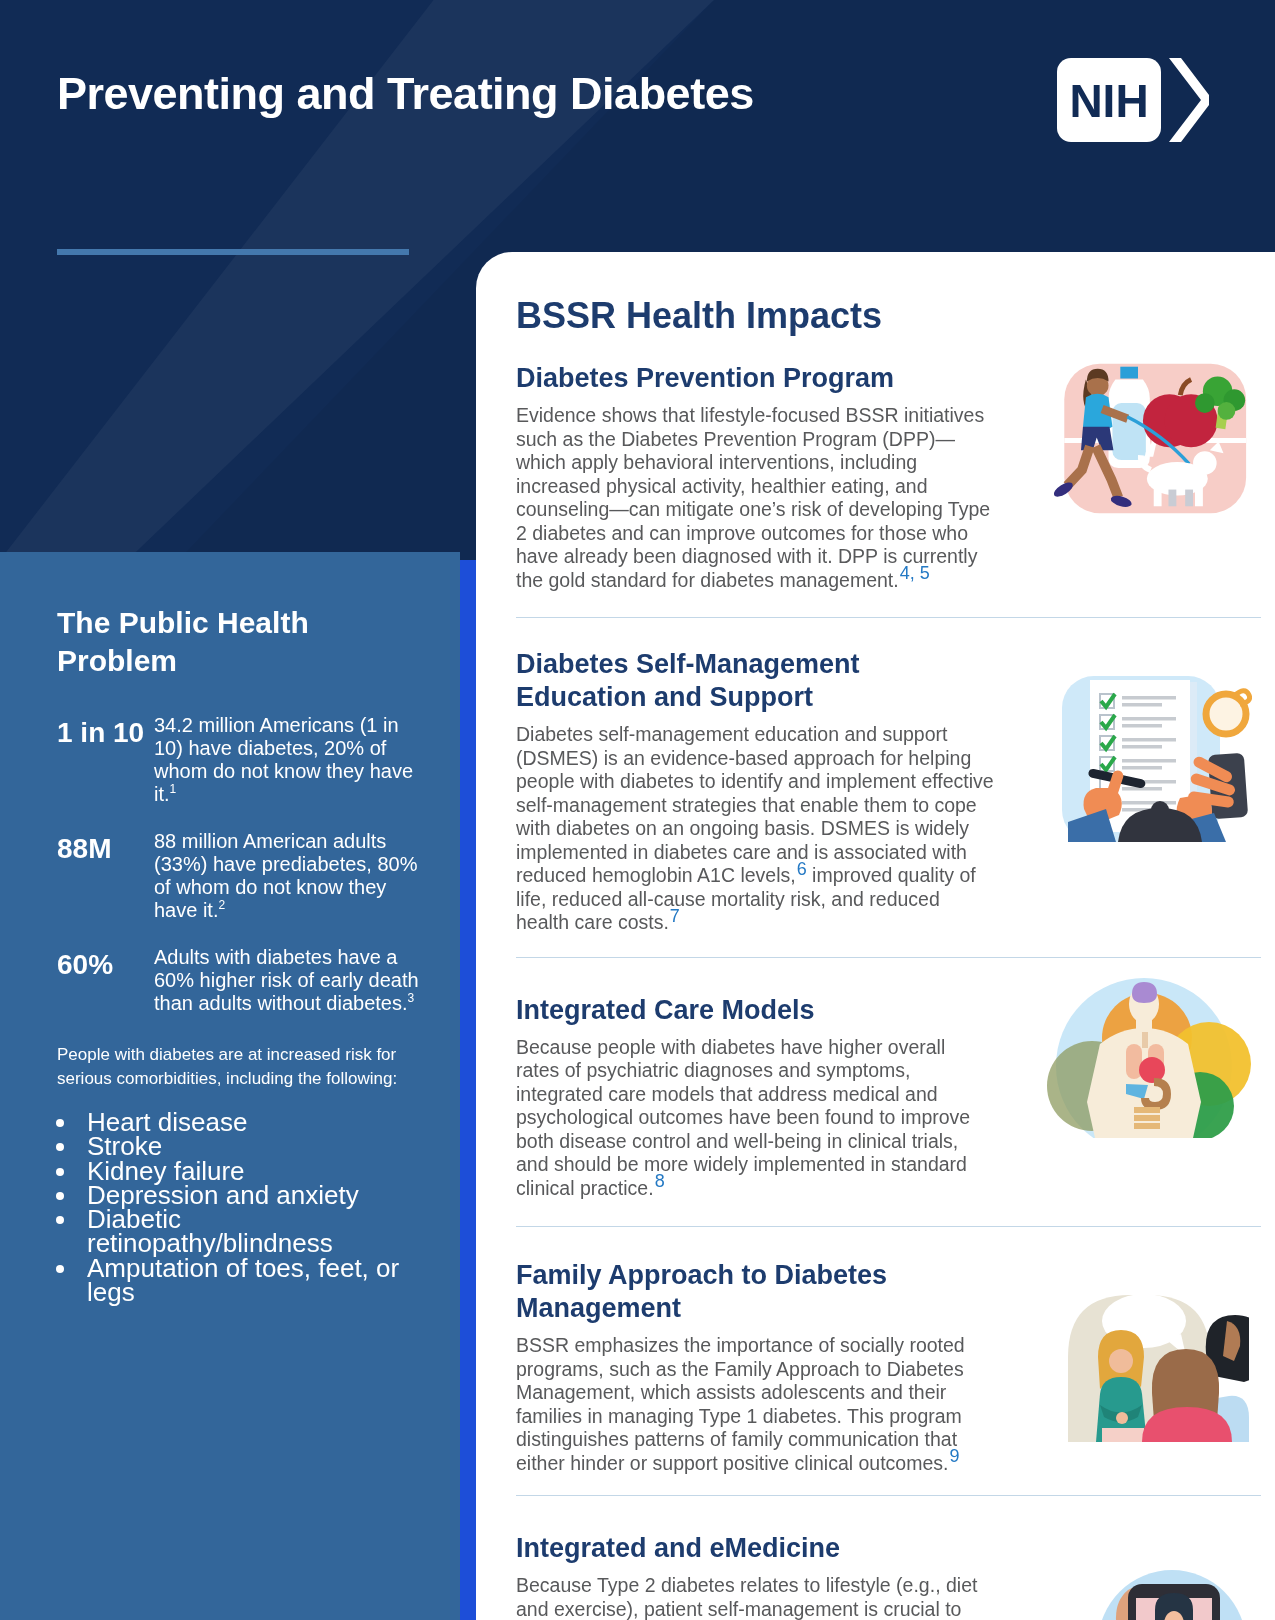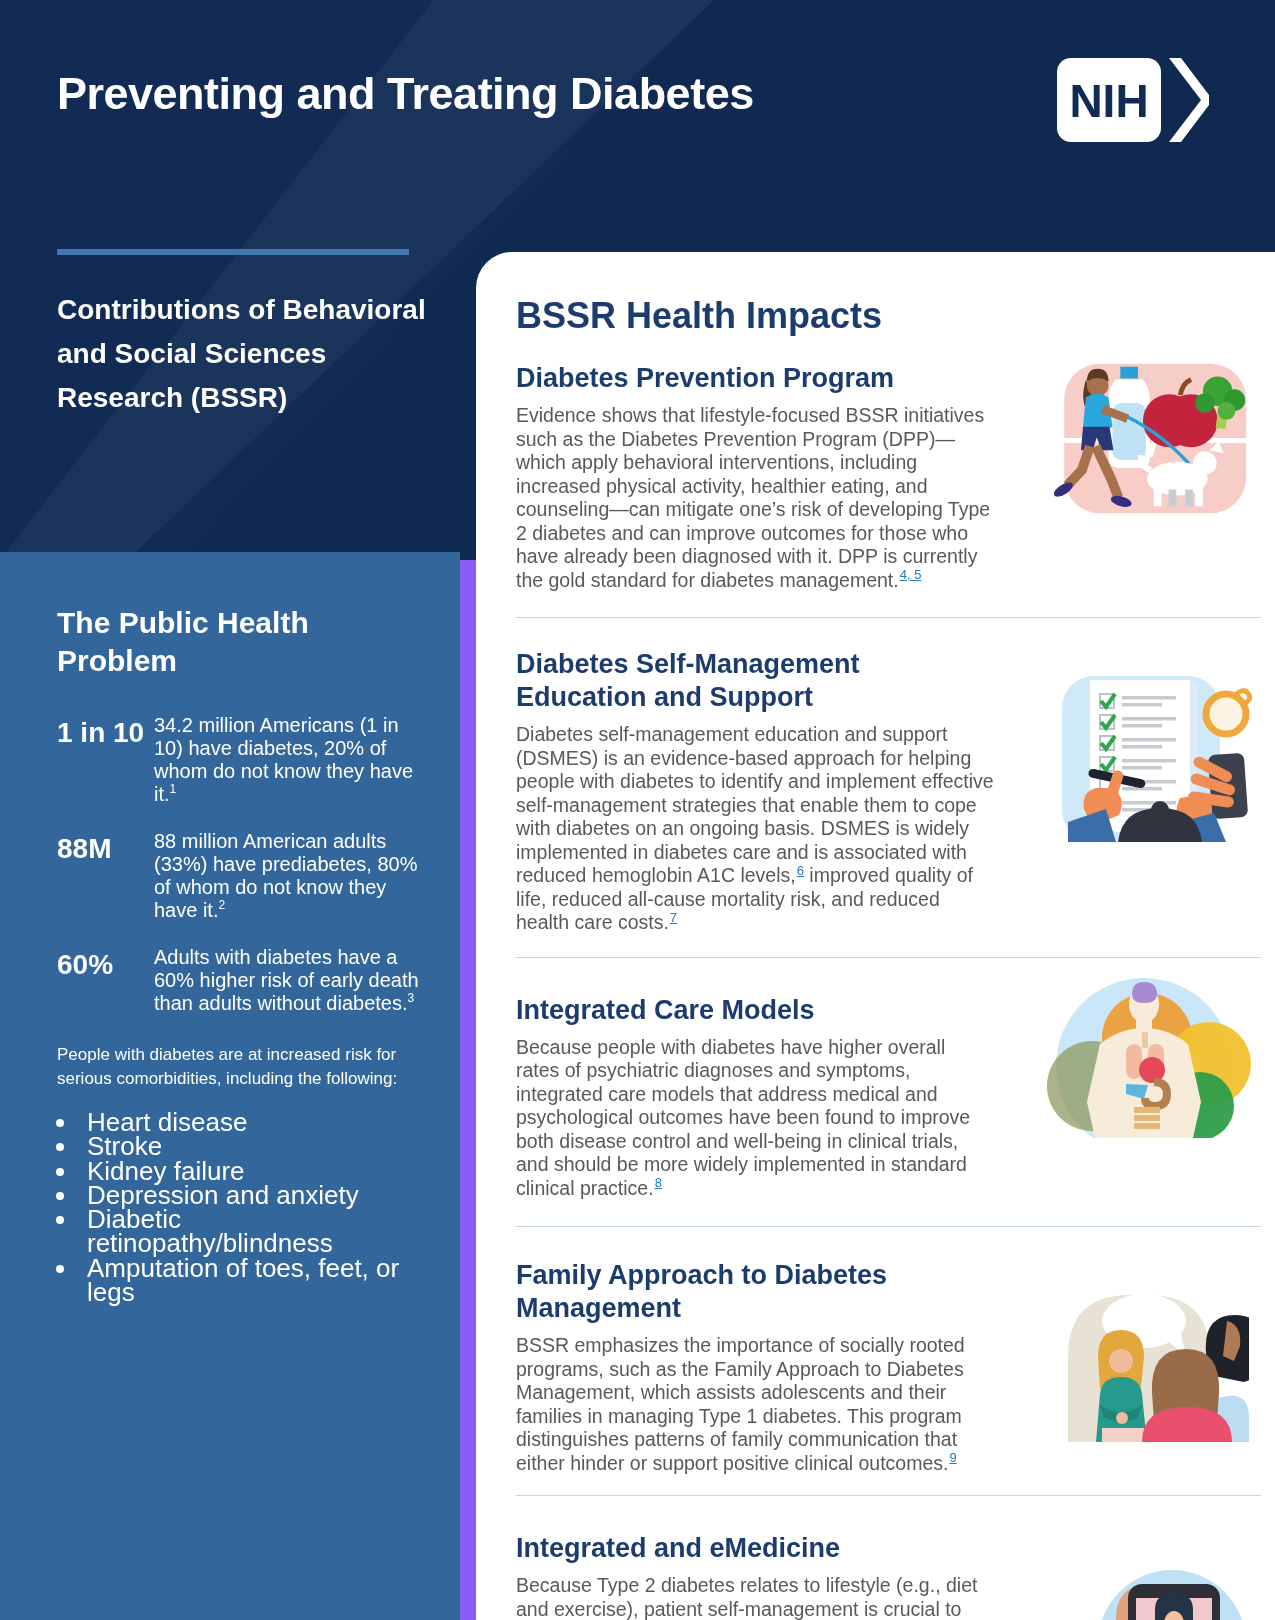--- a/index.html
+++ b/index.html
@@ -1,16 +1,16 @@
 <!DOCTYPE html>
 <html><head>
 <meta charset="utf-8">
 <style>
   html,body{margin:0;padding:0;background:#fff;}
-  .page{position:relative;width:1275px;height:1620px;overflow:hidden;background:#8b5cf6;
+  .page{position:relative;width:1275px;height:1620px;overflow:hidden;background:#1d4ed8;
         font-family:"Liberation Sans", sans-serif;}
   
   .navy-bg{position:absolute;left:0;top:0;width:1275px;height:560px;background:#112b55;overflow:hidden;}
   .diag{position:absolute;inset:0;}
   .d1{background:rgba(255,255,255,.045);clip-path:polygon(0 100%,34% 0,56% 0,10% 100%);}
   .d2{background:rgba(0,0,0,.12);clip-path:polygon(56% 0,100% 0,100% 100%,14% 100%);opacity:.35;}
   .page-title{position:absolute;left:57px;top:68px;margin:0;color:#fff;font-size:45px;font-weight:bold;
               letter-spacing:-.5px;}
   .nih-logo{position:absolute;left:1057px;top:58px;width:152px;height:84px;}
   .accent-line{position:absolute;left:57px;top:249px;width:352px;height:6px;background:#4478ad;}
@@ -28,21 +28,21 @@
   .comorb-list{margin:20px 0 0 0;padding:0 0 0 22px;font-size:26px;line-height:24.3px;}
   .comorb-list li{padding-left:8px;}
   .blue-panel sup.ref{color:#fff;font-size:12px;line-height:0;text-decoration:none;}
   
   .content-panel{position:absolute;left:476px;top:252px;width:815px;height:1368px;background:#fff;
                  border-top-left-radius:36px;box-sizing:border-box;padding:44px 30px 0 40px;}
   .main-heading{margin:0;color:#1d3c6e;font-size:36px;font-weight:bold;line-height:40px;}
   .section{position:relative;}
   .section h3{margin:0;width:420px;color:#1d3c6e;font-size:27px;font-weight:bold;line-height:33px;}
   .section p{margin:9px 0 0 0;width:478px;color:#58595b;font-size:19.5px;line-height:23.5px;}
-  .content-panel sup.ref{color:#2479c4;font-size:13px;line-height:0;text-decoration:underline;margin-left:1px;}
+  .content-panel sup.ref{color:#2479c4;font-size:18px;line-height:0;margin-left:1px;}
   .divider{border:none;border-top:1px solid #c3d7e7;margin:0;}
   .div-1{margin-top:25px;} .div-2{margin-top:22px;} .div-3{margin-top:26px;} .div-4{margin-top:20px;}
   .s-1{margin-top:26px;} .s-2{margin-top:30px;} .s-3{margin-top:36px;} .s-4{margin-top:32px;} .s-5{margin-top:36px;}
   .ill{position:absolute;}
   .ill svg{display:block;width:100%;height:100%;}
   .ill-1{left:508px;top:-12px;width:228px;height:172px;}
   .ill-2{left:518px;top:22px;width:218px;height:172px;}
   .ill-3{left:518px;top:-24px;width:220px;height:168px;}
   .ill-4{left:518px;top:8px;width:215px;height:175px;}
   .ill-5{left:508px;top:0;width:228px;height:198px;}
@@ -61,21 +61,20 @@
 
   <div class="nih-logo">
     <svg viewBox="0 0 152 84">
       <rect x="0" y="0" width="104" height="84" rx="14" fill="#ffffff"></rect>
       <text x="52" y="59" text-anchor="middle" font-family="Liberation Sans, sans-serif" font-size="46" font-weight="bold" fill="#112b55">NIH</text>
       <polygon points="112,0 144,42 112,84 124,84 152,47 152,37 124,0" fill="#ffffff"></polygon>
     </svg>
   </div>
 
   <div class="accent-line"></div>
-  <div class="sidebar-subtitle">Contributions of Behavioral and Social Sciences Research (BSSR)</div>
 
   <aside class="blue-panel">
     <h2 class="ph-heading">The Public Health Problem</h2>
     <div class="stats">
       <div class="stat">
         <div class="stat-figure">1 in 10</div>
         <div class="stat-text">34.2 million Americans (1 in 10) have diabetes, 20% of whom do not know they have it.<sup class="ref">1</sup></div>
       </div>
       <div class="stat">
         <div class="stat-figure">88M</div>

